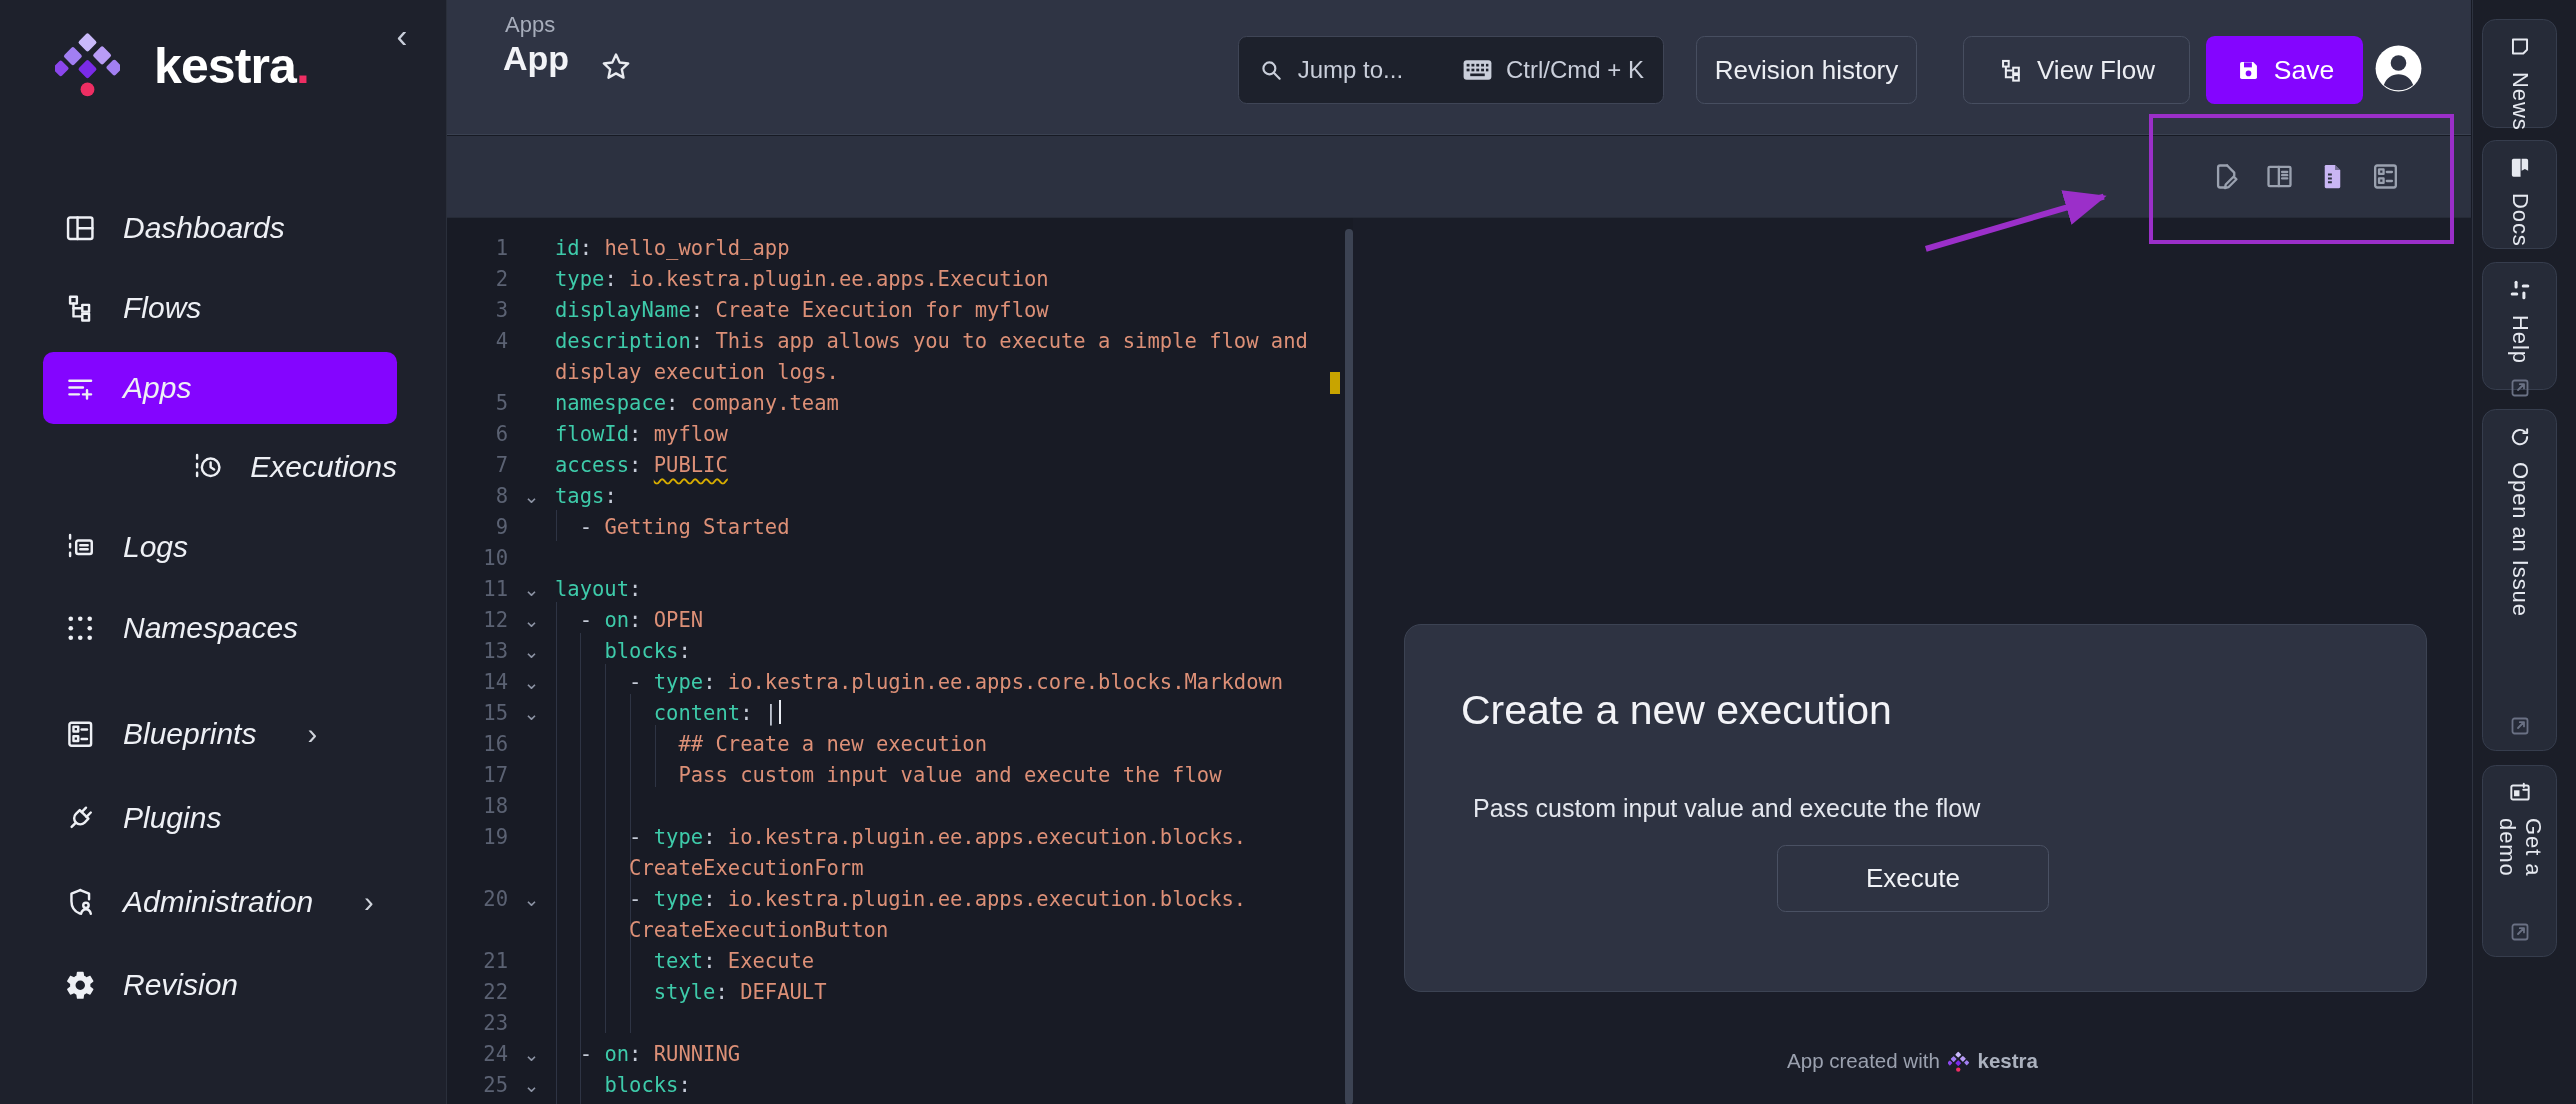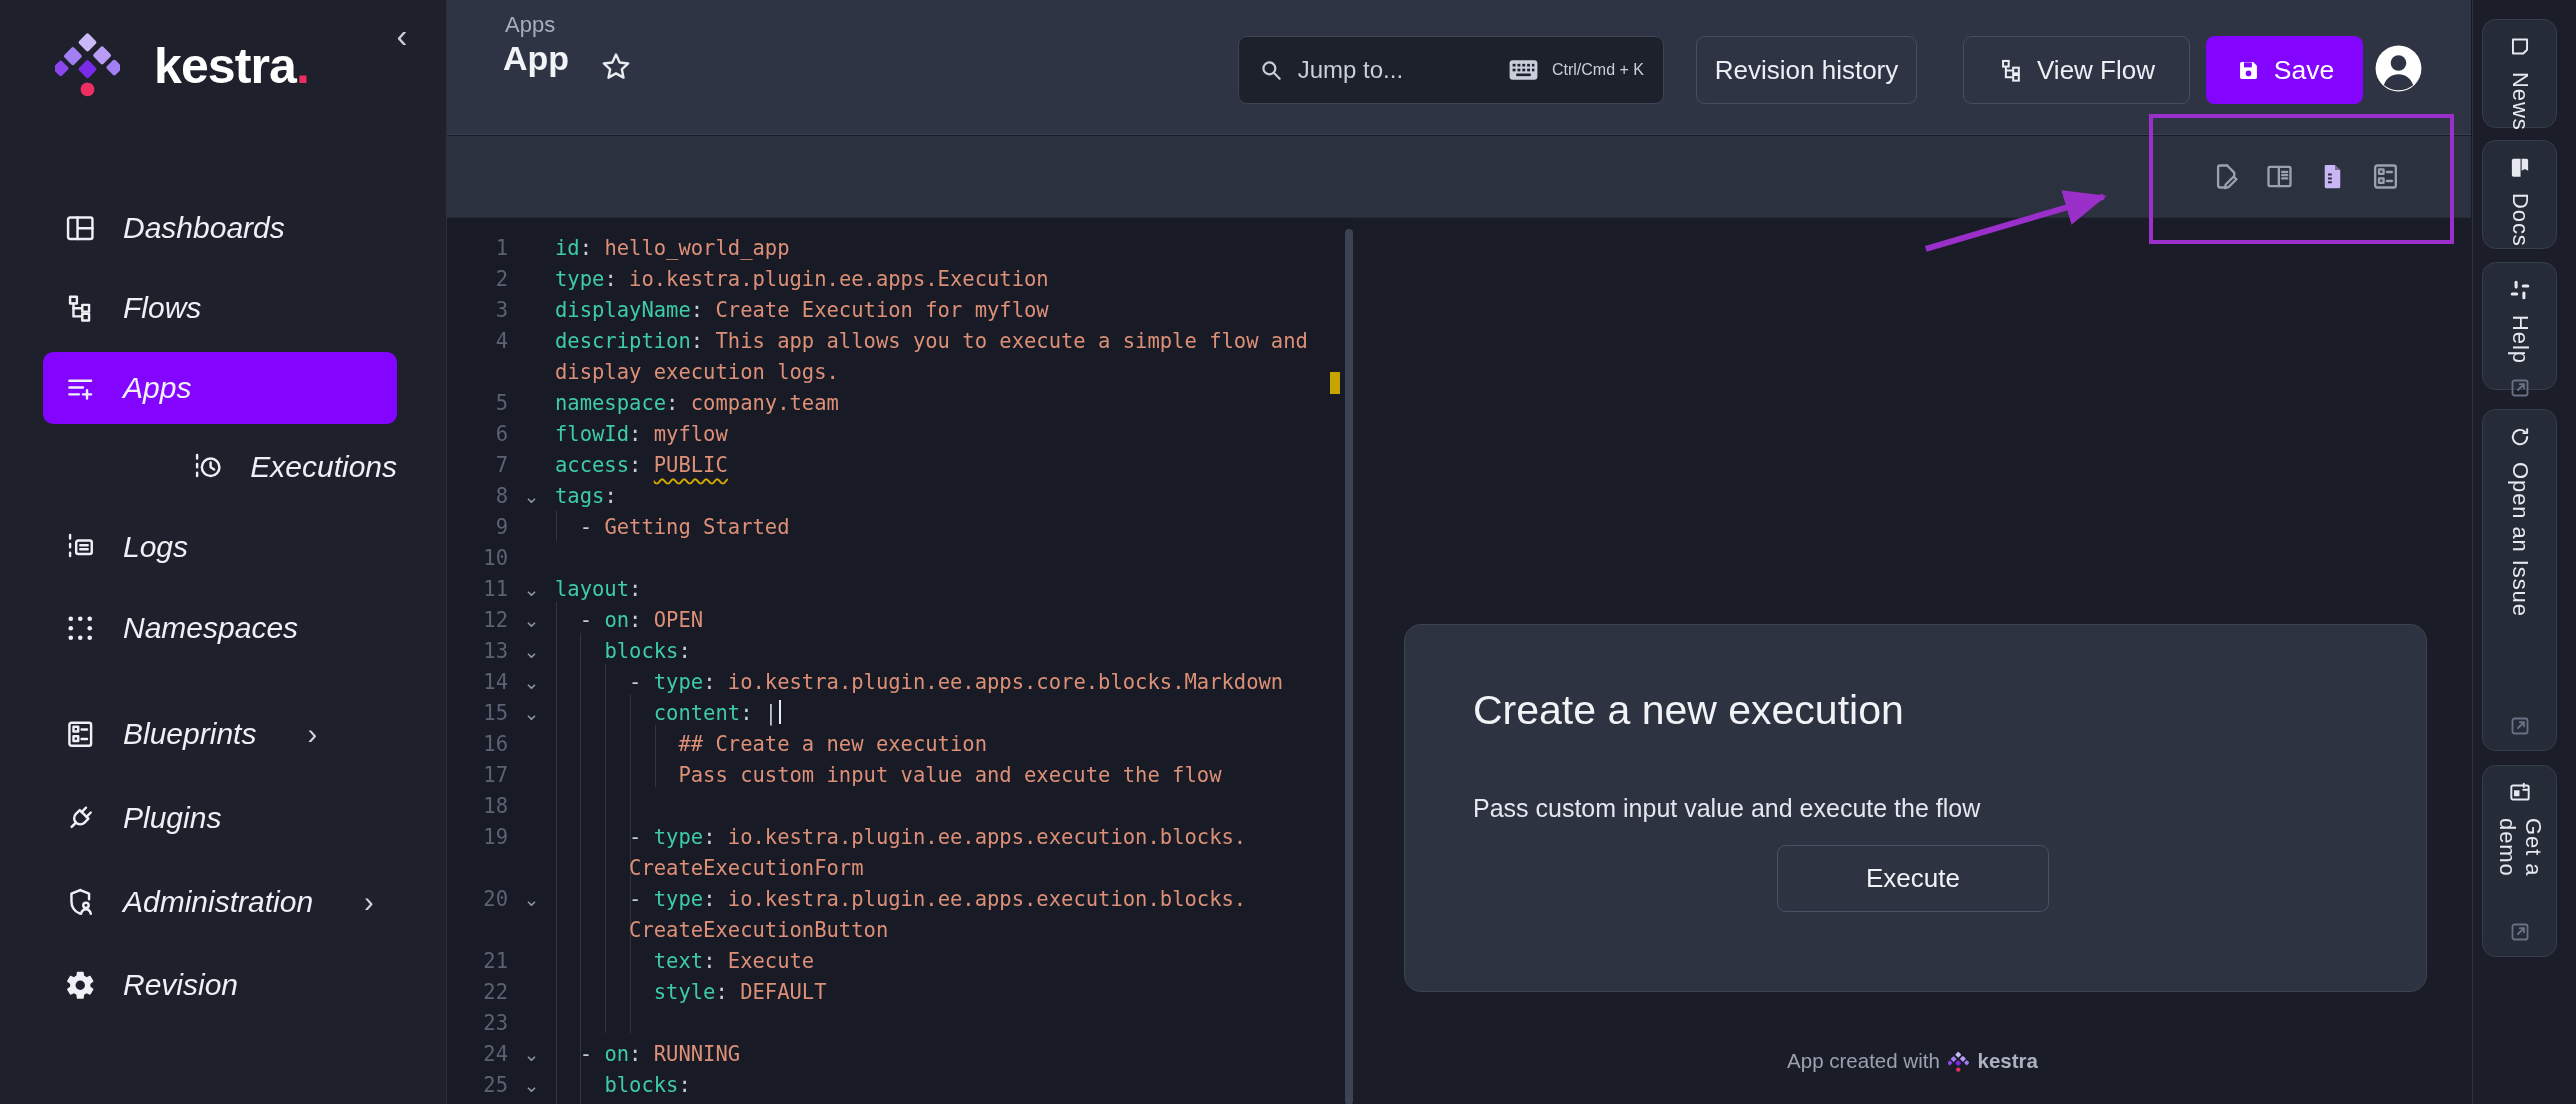--- a/index.html
+++ b/index.html
@@ -27,21 +27,21 @@
   .nav-chev { font-size:29px; color:#d0d4dc; margin-left:24px; line-height:26px; }
 
   
   .header { position:absolute; left:447px; top:0; width:2024px; height:135px; background:var(--hdr); border-bottom:0.9px solid var(--line); }
   .crumb { position:absolute; left:505px; top:12px; font-size:22px; color:#a7adbb; }
   .page-title { position:absolute; left:503px; top:39px; font-size:34px; font-weight:700; color:#f2f3f7; }
   .star { position:absolute; left:599px; top:50px; width:34px; height:34px; color:#e9ebf0; cursor:pointer; }
   .searchbox { position:absolute; left:1238px; top:36px; width:426px; height:68px; background:#1d212c; border:1.7px solid #3f4556; border-radius:8.6px; display:flex; align-items:center; padding:0 19px; gap:13.7px; cursor:pointer; }
   .searchbox .ph { font-size:24px; color:#c9ceda; }
   .searchbox .spacer { flex:1; }
-  .searchbox .kbd-lbl { font-size:16px; color:#c9ceda; }
+  .searchbox .kbd-lbl { font-size:24px; color:#c9ceda; }
   .hbtn { position:absolute; top:36px; height:68px; border:1.7px solid #474e60; border-radius:8.6px; background:transparent; display:flex; align-items:center; justify-content:center; gap:12px; color:#eceef3; font-size:26px; cursor:pointer; }
   .hbtn svg { width:27px; height:27px; }
   .btn-revision { left:1696px; width:221px; }
   .btn-viewflow { left:1963px; width:227px; }
   .btn-save { position:absolute; left:2206px; top:36px; width:157px; height:68px; background:var(--accent); border:none; border-radius:8.6px; display:flex; align-items:center; justify-content:center; gap:12px; color:#ffffff; font-size:26.5px; cursor:pointer; }
   .btn-save svg { width:27px; height:27px; }
   .avatar { position:absolute; left:2371px; top:41px; width:55px; height:55px; cursor:pointer; }
 
   
   .toolbar { position:absolute; left:447px; top:136px; width:2024px; height:82px; background:var(--tbar); border-bottom:0.9px solid #262b37; }
@@ -62,21 +62,21 @@
   .tk-s { color:var(--code-str); }
   .tk-w { color:var(--code-str); text-decoration:underline wavy var(--warn); text-decoration-thickness:1.7px; text-underline-offset:6px; }
   .caret { display:inline-block; width:2.6px; height:24px; background:#e8ebf2; vertical-align:-4.3px; margin-left:1.7px; }
   .iguide { position:absolute; width:0.9px; background:#2e3444; }
   .ruler-mark { position:absolute; left:883px; top:154px; width:10.3px; height:22px; background:var(--ruler); }
   .splitter { position:absolute; left:1345px; top:229px; width:7.7px; height:876px; background:#3c4353; border-radius:4.3px; cursor:col-resize; }
 
   
   .preview { position:absolute; left:1353px; top:218px; width:1119px; height:887px; background:var(--prev); }
   .card { position:absolute; left:1404px; top:624px; width:1023px; height:368px; background:var(--card); border:1.7px solid #3c4353; border-radius:17px; }
-  .card-title { position:absolute; left:68px; top:62px; font-size:41px; font-weight:500; color:#f2f3f7; }
+  .card-title { position:absolute; left:56px; top:62px; font-size:41px; font-weight:500; color:#f2f3f7; }
   .card-sub { position:absolute; left:68px; top:169px; font-size:25px; color:#e4e7ee; }
   .exec-btn { position:absolute; left:372px; top:220px; width:272px; height:67px; border:1.7px solid #4a5163; border-radius:8.6px; background:transparent; color:#f0f2f6; font-size:26px; display:flex; align-items:center; justify-content:center; cursor:pointer; }
   .made-with { position:absolute; left:1353px; top:1049px; width:1119px; display:flex; align-items:flex-end; justify-content:center; gap:8.6px; color:#9ba1af; font-size:20.5px; }
   .made-with .brand { font-weight:700; color:#abb1be; }
 
   
   .rail { position:absolute; left:2472px; top:0; width:104px; height:1105px; background:var(--rail); border-left:1.7px solid #2e3340; }
   .rail-btn { position:absolute; left:10.3px; width:75px; background:var(--railbtn); border:1.7px solid #363d4d; border-radius:13.7px; display:flex; flex-direction:column; align-items:center; padding:13.7px 0 12px 0; gap:12px; cursor:pointer; }
   .rail-btn .ricon { width:26px; height:26px; color:#e6e9f0; flex:none; }
   .rail-btn .ricon svg { width:26px; height:26px; }

